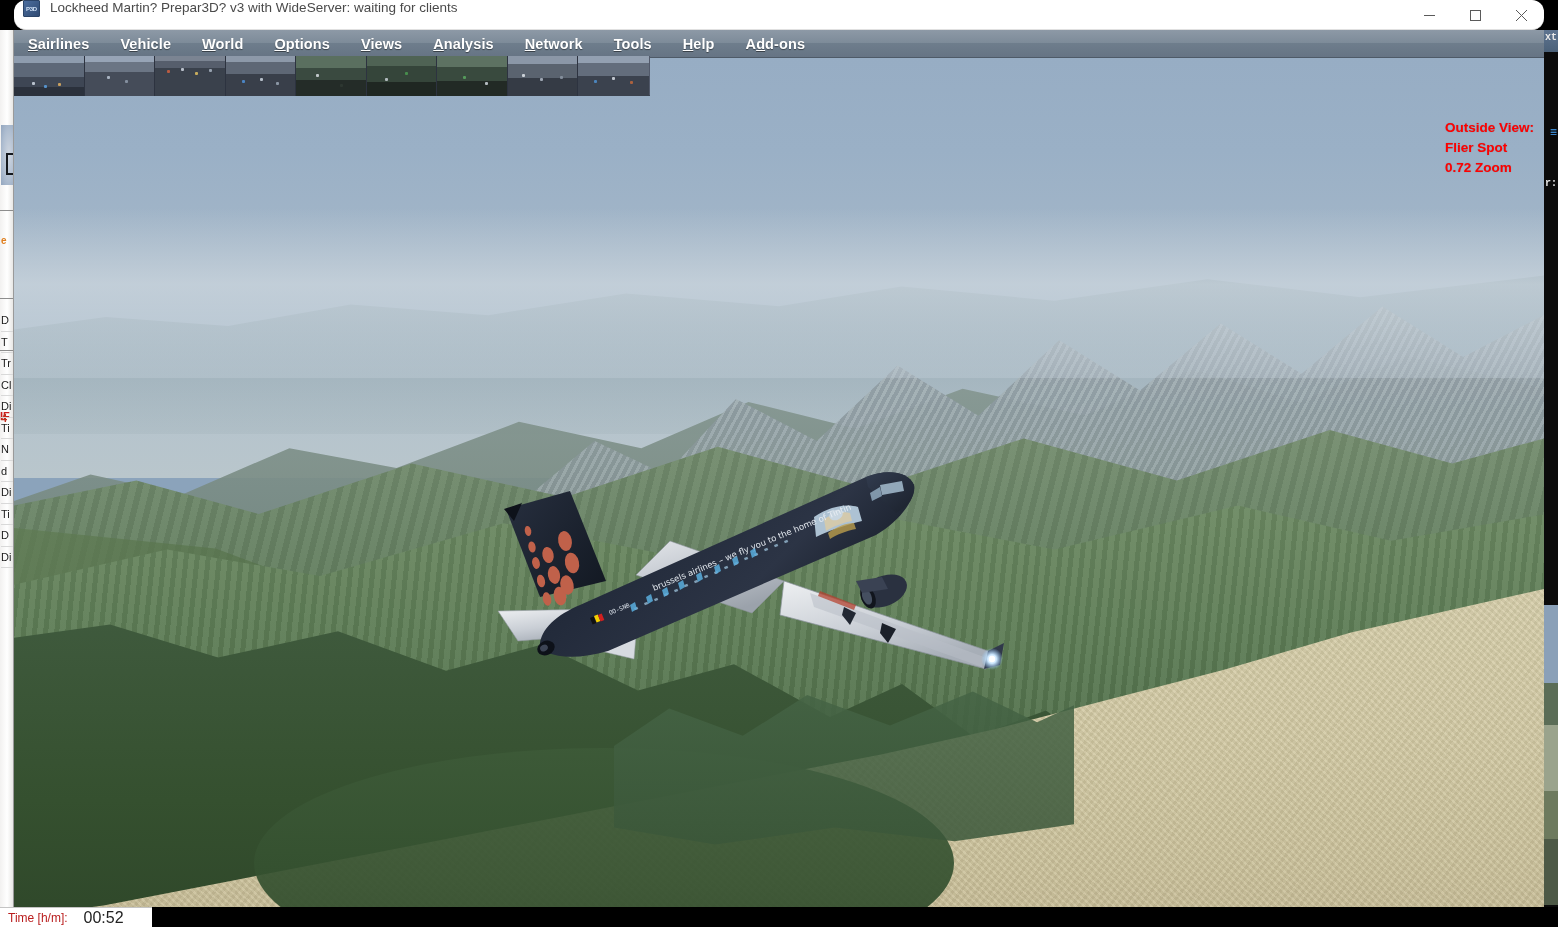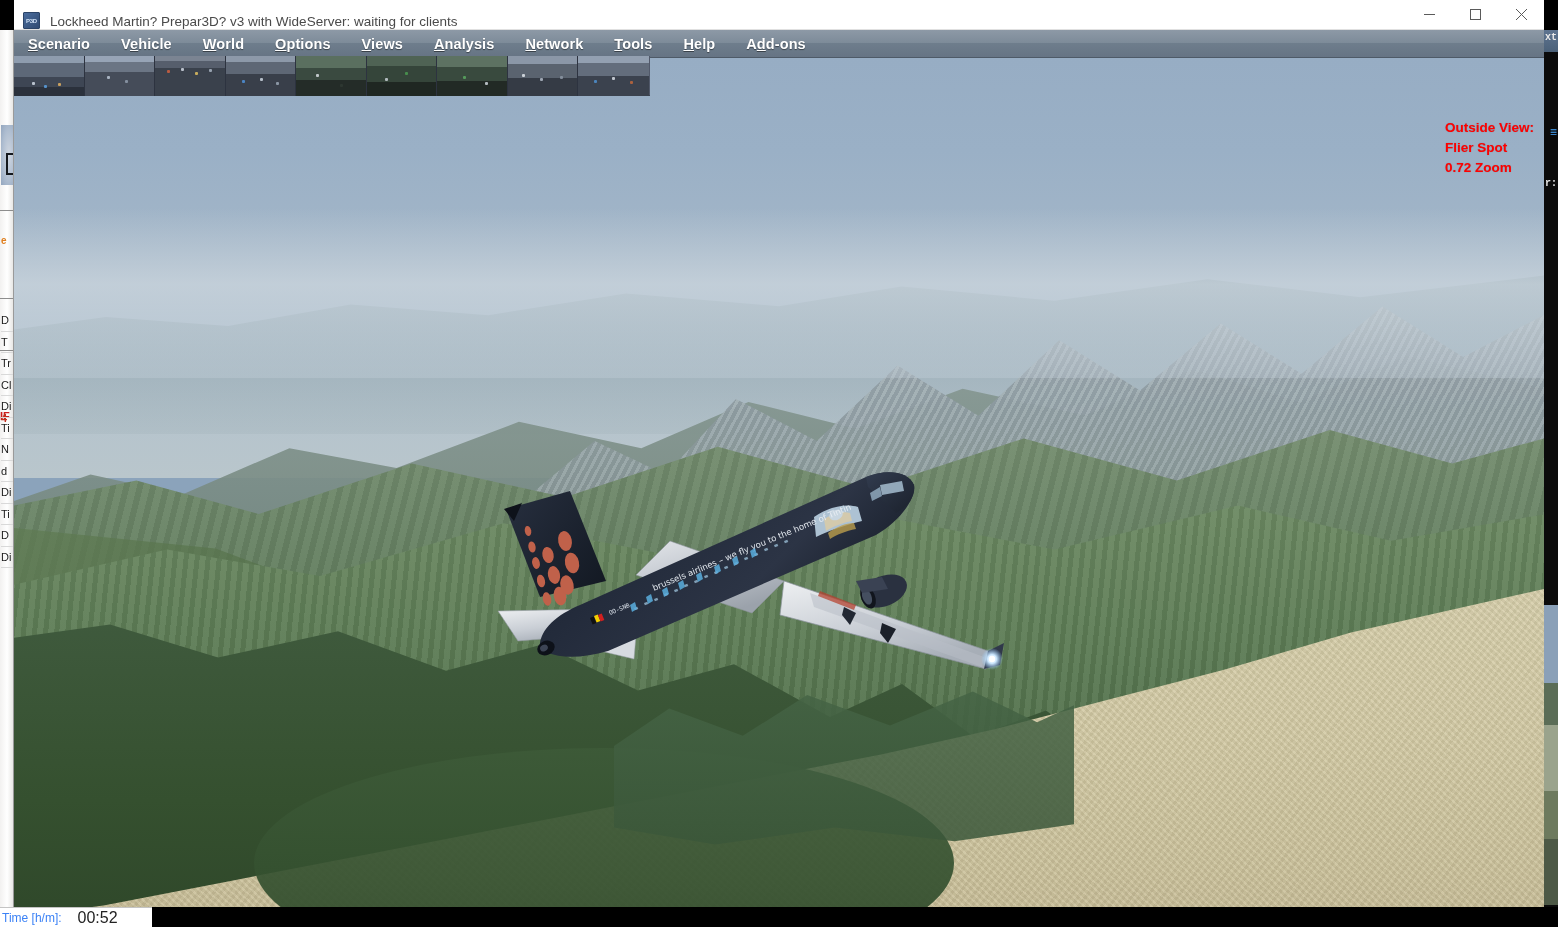--- a/index.html
+++ b/index.html
@@ -88,21 +88,21 @@
     z-index: 5;
     background: #000;
   }
 
   
   #titlebar {
     position: relative;
     height: 30px; width: 100%;
     background: #ffffff;
     border-bottom: 1px solid #e0e0e0;
-    display: flex; align-items: flex-end;
+    display: flex; align-items: flex-start; border-radius: 12px;
   }
   #app-icon {
     width: 17px; height: 17px; margin-left: 9px; margin-right: 10px;
     background: linear-gradient(135deg, #4b6d9e, #2f4a72);
     border: 1px solid #2b4468;
     border-radius: 1px;
     position: relative; flex: 0 0 auto;
   }
   #app-icon::after {
     content: "P3D";
@@ -315,21 +315,21 @@
   #bottom-status {
     position: absolute; left: 0; bottom: 0;
     width: 152px; height: 20px;
     background: #ffffff;
     border-top: 1px solid #c4c4c4;
     display: flex; align-items: center;
     z-index: 40;
     overflow: hidden;
   }
   #bs-label {
-    font-size: 12px; color: #3b82f6; margin-left: 2px; white-space: nowrap;
+    font-size: 12px; color: #b91c1c; margin-left: 8px; white-space: nowrap;
   }
   #bs-value {
     font-size: 16px; color: #222; margin-left: 16px; white-space: nowrap;
     font-family: "Liberation Sans", sans-serif;
   }
   #bottom-black {
     position: absolute; left: 152px; bottom: 0; width: 1406px; height: 20px;
     background: #000; z-index: 39;
   }
 </style>
@@ -392,21 +392,21 @@
         <div class="win-btn">
           <svg width="11" height="11" viewBox="0 0 11 11">
               <line x1="0" y1="0" x2="11" y2="11" stroke="#5a5a5a" stroke-width="1"></line>
               <line x1="11" y1="0" x2="0" y2="11" stroke="#5a5a5a" stroke-width="1"></line>
             </svg>
         </div>
       </div>
     </div>
 
     <div id="menubar">
-      <div class="menu-item"><u>S</u><span>cenario</span></div>
+      <div class="menu-item"><u>S</u><span>airlines</span></div>
       <div class="menu-item">V<u>e</u>hicle</div>
       <div class="menu-item"><u>W</u>orld</div>
       <div class="menu-item"><u>O</u>ptions</div>
       <div class="menu-item"><u>V</u>iews</div>
       <div class="menu-item"><u>A</u>nalysis</div>
       <div class="menu-item"><u>N</u>etwork</div>
       <div class="menu-item"><u>T</u>ools</div>
       <div class="menu-item"><u>H</u>elp</div>
       <div class="menu-item">A<u>d</u>d-ons</div>
     </div>

